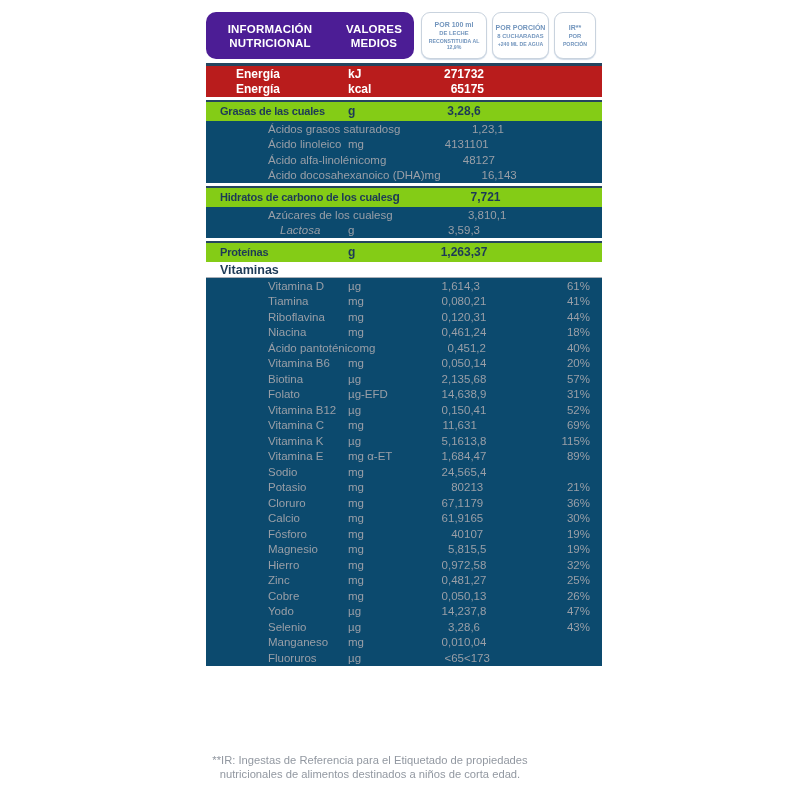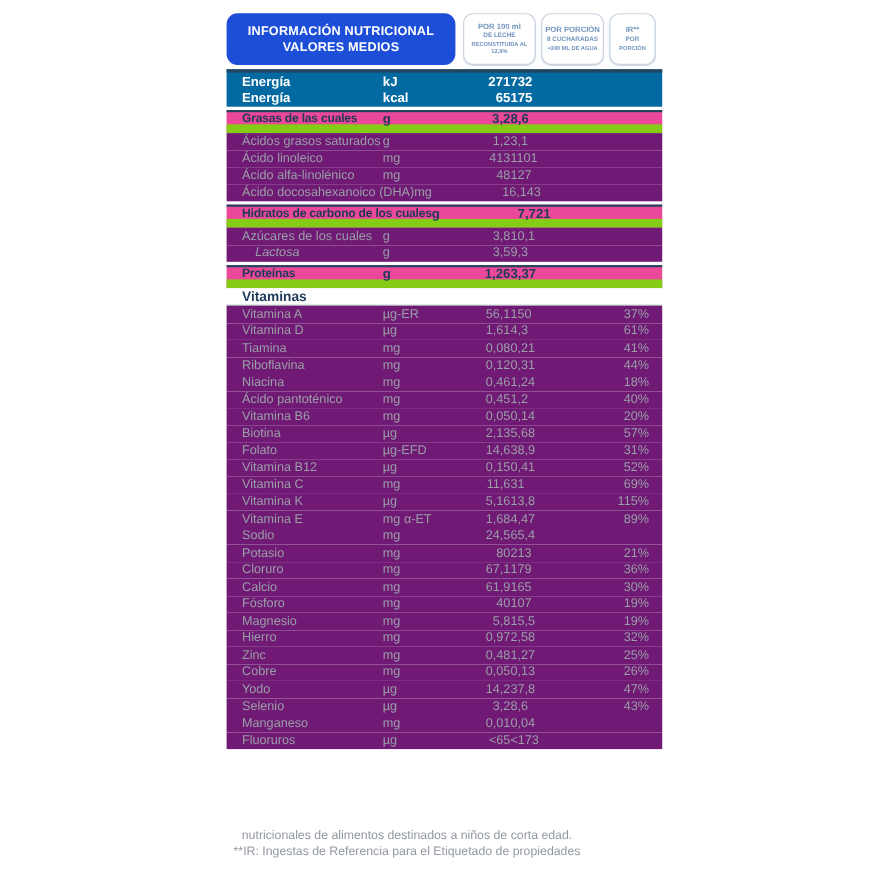--- a/index.html
+++ b/index.html
@@ -7,22 +7,22 @@
     width:800px;height:800px;background:#ffffff;
     font-family:"Liberation Sans","DejaVu Sans",sans-serif;
     position:relative;overflow:hidden;
   }
   .label{
     position:absolute;left:206px;top:12px;width:396px;
   }
   
   .label-header{display:flex;align-items:stretch;height:47px;}
   .title-box{
-    width:208px;background:#1d4ed8;border-radius:10px;color:#ffffff;
-    display:flex;flex-direction:column;align-items:center;justify-content:center;
+    width:208px;background:#4c1d95;border-radius:10px;color:#ffffff;
+    display:flex;flex-direction:row;align-items:center;justify-content:center;
     font-weight:bold;font-size:11.5px;line-height:14px;letter-spacing:.2px;text-align:center;
   }
   .tabs{flex:1;display:flex;gap:5px;margin-left:7px;}
   .tab{
     background:#ffffff;border:1px solid #c9d3de;border-radius:9px;
     color:#7295bd;text-align:center;display:flex;flex-direction:column;
     justify-content:center;gap:1px;padding:2px 1px;box-sizing:border-box;
     box-shadow:0 1px 1px rgba(114,149,189,.35);
   }
   .tab:nth-child(1){width:66px;}
@@ -33,30 +33,30 @@
   .tab .l3{font-size:5.2px;font-weight:bold;line-height:6px;}
   
   .rows{margin-top:4px;}
   .row{display:flex;align-items:center;box-sizing:border-box;}
   .c-label{flex:1;padding-left:14px;text-align:left;white-space:nowrap;}
   .c-unit{width:52px;white-space:nowrap;}
   .c-v1{width:64px;text-align:right;}
   .c-v2{width:76px;text-align:left;}
   .c-ir{width:50px;text-align:right;margin-right:12px;}
   .row-band{
-    background:#0369a1;color:#ffffff;font-weight:bold;font-size:12px;height:17px;
+    background:#b91c1c;color:#ffffff;font-weight:bold;font-size:12px;height:17px;padding-left:16px;
   }
   .row-band:first-child{border-top:3px solid #24455f;padding-top:1px;}
   .row-bold{
-    background:#ec4899;color:#1d3a57;font-weight:bold;font-size:12px;height:21px;
-    border-top:2px solid #24455f;border-bottom:8px solid #84cc16;margin-top:3px;
+    background:#84cc16;color:#1d3a57;font-weight:bold;font-size:12px;height:21px;
+    border-top:2px solid #24455f;border-bottom:1px solid #84cc16;margin-top:3px;
   }
   .row-bold .c-label{font-size:11px;letter-spacing:-.2px;}
   .row-sub,.row-subitalic{
-    background:#701a75;color:#9a9fa7;font-size:11.5px;height:15.5px;
+    background:#0c4a6e;color:#9a9fa7;font-size:11.5px;height:15.5px;padding-left:48px;
   }
   .row-subitalic .c-label{font-style:italic;padding-left:26px;}
   .row-section,.row-sectiongap{
     background:#ffffff;color:#1d3a57;font-weight:bold;font-size:12.5px;height:16px;
     border-bottom:1px solid #a9afb7;
   }
   .row-sectiongap{margin-top:14px;}
   
   .footnote{
     position:absolute;left:170px;top:753px;width:400px;text-align:center;
@@ -165,27 +165,20 @@
         <span class="c-label">Proteínas</span>
         <span class="c-unit">g</span>
         <span class="c-v1">1,26</span>
         <span class="c-v2">3,37</span>
         <span class="c-ir"></span>
       </div>
       <div class="row row-section">
         <span class="c-label">Vitaminas</span>
       </div>
       <div class="row row-sub">
-        <span class="c-label">Vitamina A</span>
-        <span class="c-unit">µg-ER</span>
-        <span class="c-v1">56,1</span>
-        <span class="c-v2">150</span>
-        <span class="c-ir">37%</span>
-      </div>
-      <div class="row row-sub">
         <span class="c-label">Vitamina D</span>
         <span class="c-unit">µg</span>
         <span class="c-v1">1,61</span>
         <span class="c-v2">4,3</span>
         <span class="c-ir">61%</span>
       </div>
       <div class="row row-sub">
         <span class="c-label">Tiamina</span>
         <span class="c-unit">mg</span>
         <span class="c-v1">0,08</span>
@@ -350,15 +343,15 @@
         <span class="c-label">Fluoruros</span>
         <span class="c-unit">µg</span>
         <span class="c-v1">&lt;65</span>
         <span class="c-v2">&lt;173</span>
         <span class="c-ir"></span>
       </div>
     </div>
 </div>
 
 <div class="footnote">
+  <div>**IR: Ingestas de Referencia para el Etiquetado de propiedades</div>
   <div>nutricionales de alimentos destinados a niños de corta edad.</div>
-  <div>**IR: Ingestas de Referencia para el Etiquetado de propiedades</div>
 </div>
 
 </body></html>

